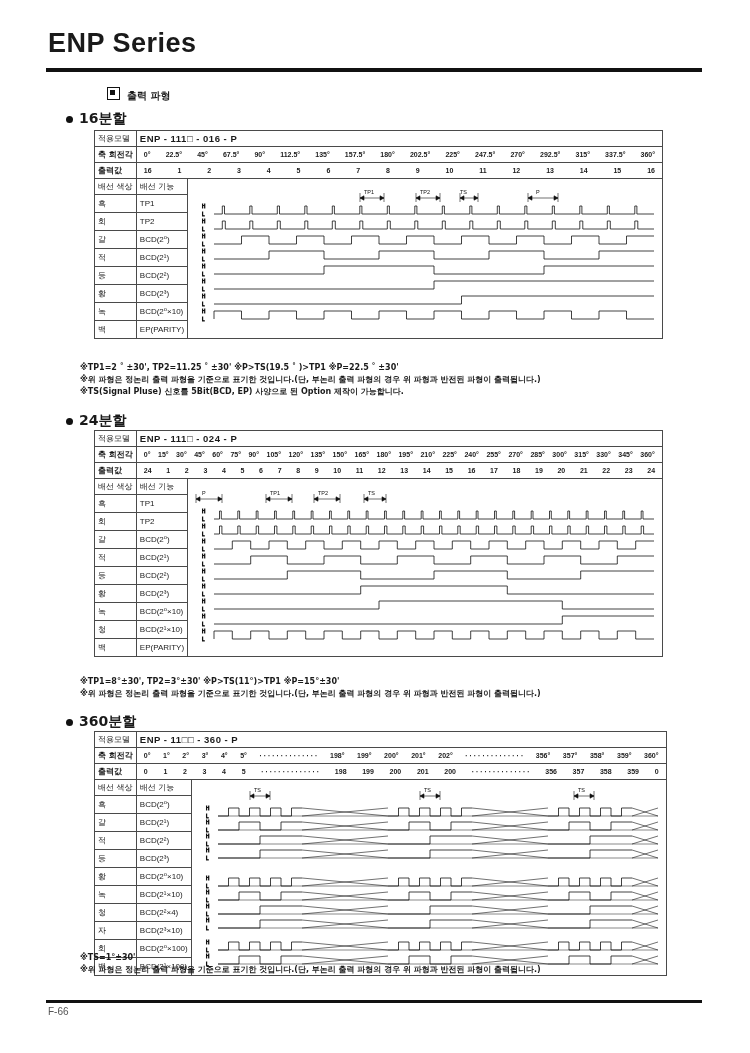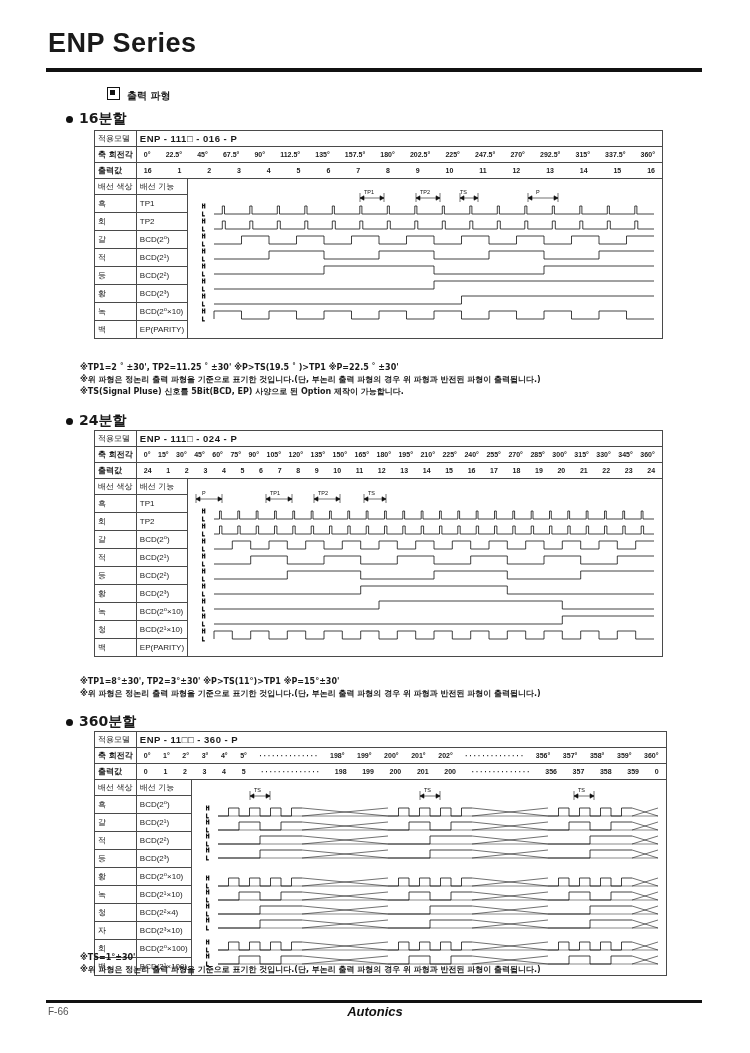--- a/index.html
+++ b/index.html
@@ -707,15 +707,14 @@
       </table>
   </div>
 
   <div class="notes ko" style="left:80px;top:952px;width:600px;">
     <div>※TS=1°±30'</div>
     <div>※위 파형은 정논리 출력 파형을 기준으로 표기한 것입니다.(단, 부논리 출력 파형의 경우 위 파형과 반전된 파형이 출력됩니다.)</div>
   </div>
 
   <div class="foot-rule"></div>
   <div class="foot-left">F-66</div>
-  <div class="foot-brand">Autonics</div>
 
 </div>
 
 </body></html>

